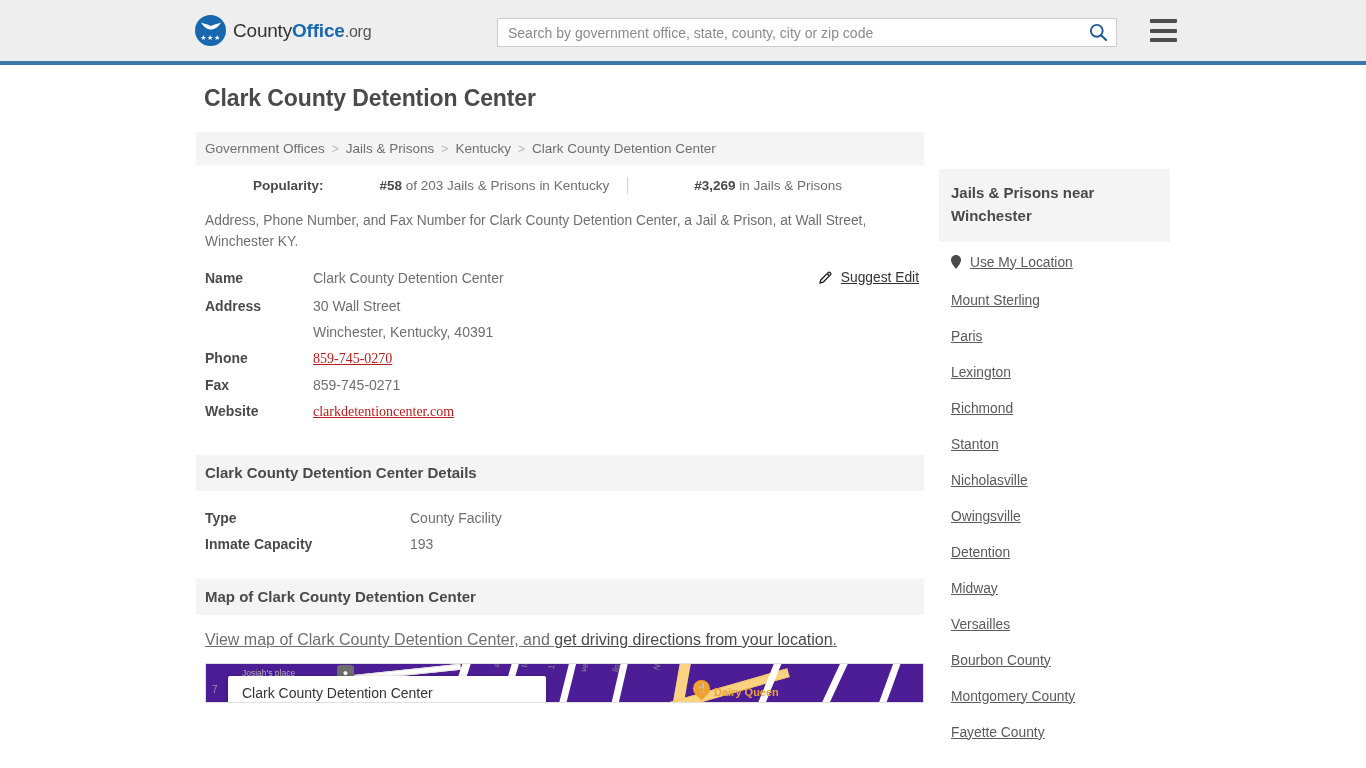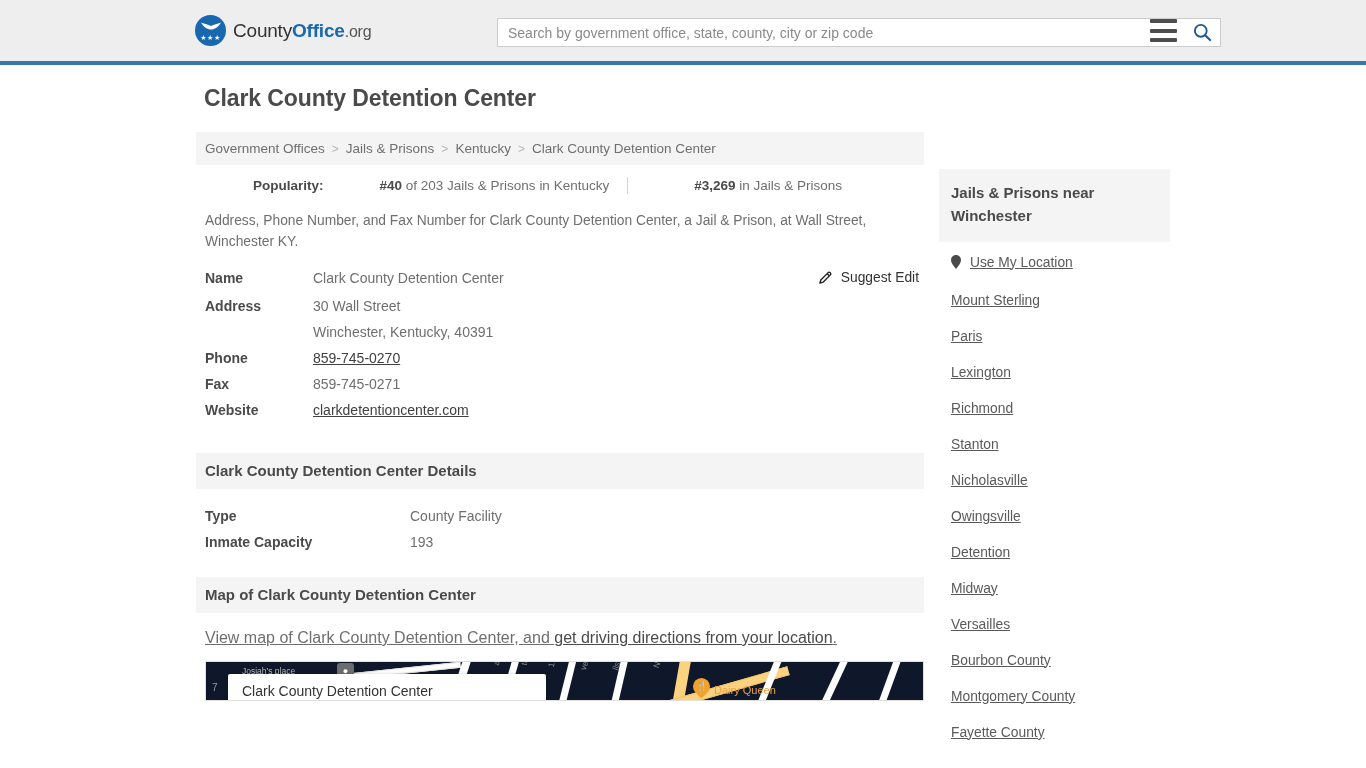--- a/index.html
+++ b/index.html
@@ -58,21 +58,21 @@
     white-space: nowrap;
   }
   .logo-text .c1 { color: #333333; }
   .logo-text .c2 { color: #1868b0; font-weight: bold; }
   .logo-text .c3 { color: #555555; font-size: 16px; }
 
   .search-wrap {
     position: absolute;
     left: 497px;
     top: 18px;
-    width: 724px;
+    width: 620px;
     height: 29px;
     background: #ffffff;
     border: 1px solid #cccccc;
     display: flex;
     align-items: center;
   }
   .search-input {
     flex: 1 1 auto;
     height: 100%;
     border: 0;
@@ -202,56 +202,57 @@
     vertical-align: top;
   }
   .kv-table td.k {
     width: 108px;
     font-weight: bold;
     color: #4a4a4a;
     white-space: nowrap;
   }
   .kv-table td.v { color: #6f6f6f; }
   .kv-table td.v a {
-    color: #404040;
+    color: #b91c1c;
     text-decoration: underline;
+    font-family: Liberation Serif, serif;
   }
   .kv-table td.act {
     text-align: right;
     white-space: nowrap;
     padding-right: 5px;
   }
   .suggest-edit {
     display: inline-flex;
     align-items: center;
     gap: 8px;
     color: #333333;
     font-size: 13.8px;
     text-decoration: none;
   }
-  .suggest-edit .lbl { }
+  .suggest-edit .lbl { text-decoration: underline; }
 
   .kv-table.details td.k { width: 205px; }
 
   .map-desc {
     padding: 16px 9px 0 9px;
     font-size: 16px;
     color: #6f6f6f;
     text-decoration: underline;
   }
   .map-desc a { color: #4a4a4a; text-decoration: underline; }
 
   
   .map-frame {
     position: relative;
     margin: 14px 0 0 9px;
     width: 719px;
     height: 40px;
     overflow: hidden;
-    background: #0f172a;
+    background: #4c1d95;
     border: 1px solid #e2e0dc;
   }
   .map-canvas { position: absolute; inset: 0; }
   .map-road {
     position: absolute;
     background: #ffffff;
     border-top: 1px solid #e6e4e0;
     border-bottom: 1px solid #e6e4e0;
   }
   .map-road.major { background: #fbd27f; border-color: #f2c46a; }
@@ -260,20 +261,21 @@
     font-size: 8.5px;
     color: #8c8c8c;
     white-space: nowrap;
     font-family: "Liberation Sans", sans-serif;
   }
   .map-poi-label {
     position: absolute;
     font-size: 11px;
     color: #e8a33d;
     white-space: nowrap;
+    font-weight: bold;
   }
   .map-pin {
     position: absolute;
     width: 17px; height: 17px;
     border-radius: 50% 50% 50% 0;
     transform: rotate(-45deg);
     display: flex; align-items: center; justify-content: center;
   }
   .map-pin.orange { background: #f0a22e; }
   .map-pin.gray   { background: #6d6d6d; border-radius: 3px; transform: none; }
@@ -379,21 +381,21 @@
       <a href="#">Kentucky</a>
       <span class="sep">&gt;</span>
       <span class="current">Clark County Detention Center</span>
     </nav>
 
     <div class="popularity">
       <span class="pop-item">
         <b>Popularity:</b>
       </span>
       <span class="pop-item" style="margin-left:8px">
-        <b>#40</b>
+        <b>#58</b>
         <span>of 203 Jails &amp; Prisons in Kentucky</span>
       </span>
       <span class="pop-divider"></span>
       <span class="pop-item">
         <b>#3,269</b>
         <span>in Jails &amp; Prisons</span>
       </span>
     </div>
 
     <div class="section-desc">Address, Phone Number, and Fax Number for Clark County Detention Center, a Jail &amp; Prison, at Wall Street, Winchester KY.</div>

